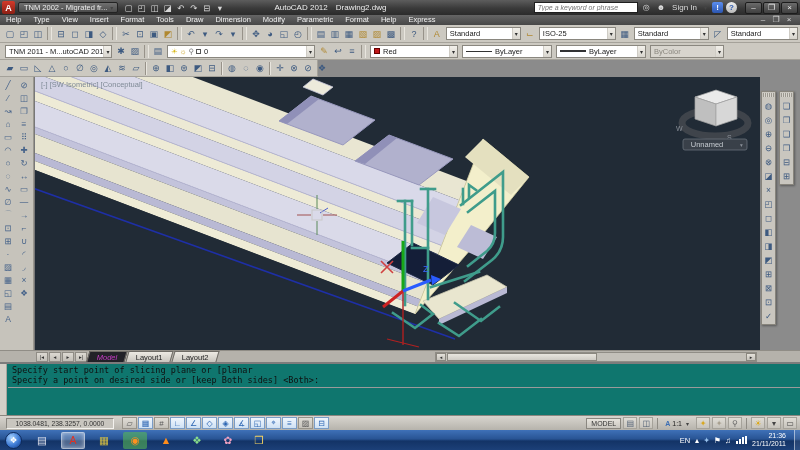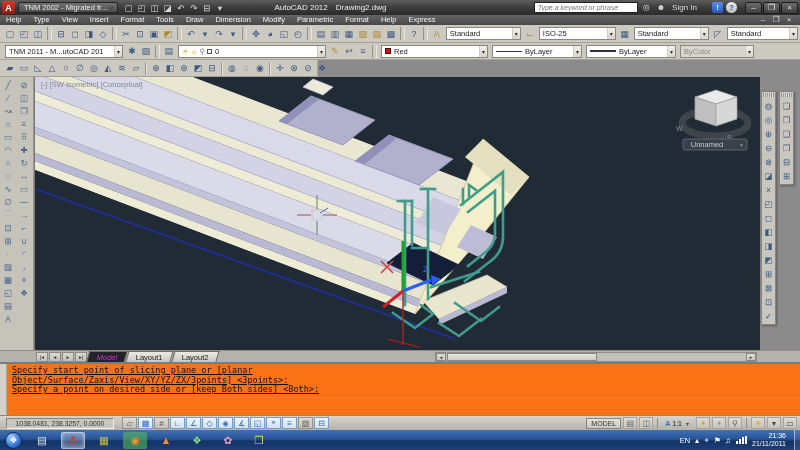--- a/index.html
+++ b/index.html
@@ -85,22 +85,22 @@
   .tab>span{transform:skewX(16deg);font-size:7.5px;color:#222;}
   .tab.active{background:#222228;}
   .tab.active>span{color:#c43cc4;font-style:italic;}
   .hscroll{position:absolute;left:435px;top:1px;width:322px;height:10px;background:#c3c0b9;
     border:1px solid #908d86;display:flex;align-items:center;}
   .harrow{width:10px;height:8px;background:linear-gradient(#e4e1da,#c6c3bc);border:1px solid #8a877f;
     font-size:5px;display:flex;align-items:center;justify-content:center;color:#333;}
   .hthumb{width:150px;height:8px;background:linear-gradient(#e8e5de,#cfccc5);border:1px solid #8a877f;margin-left:1px;}
 
   
-  #cmd{height:53px;background:#f97316;border-top:2px solid #7c7c7c;position:relative;
-    font-family:"DejaVu Sans Mono",monospace;font-size:8.5px;color:#101010;text-decoration:underline;}
+  #cmd{height:53px;background:#0f766e;border-top:2px solid #7c7c7c;position:relative;
+    font-family:"DejaVu Sans Mono",monospace;font-size:8.5px;color:#101010;}
   #cmd .gutter{position:absolute;left:0;top:0;bottom:0;width:7px;background:#d4d0c8;border-right:1px solid #a9a69e;}
   #cmd .lines{padding:2px 0 0 12px;line-height:9.6px;}
   #cmd .cmdsep{border-top:1px solid #9a9a9a;margin:2px 0 1px 8px;}
   #cmd .prompt{padding-left:12px;line-height:10px;}
 
   
   #status{height:15px;background:linear-gradient(#d8d5cf,#b6b3ac);border-top:1px solid #8a8780;
     display:flex;align-items:center;color:#222;}
   .coords{width:108px;height:11px;border:1px solid;border-color:#8a8780 #f4f2ee #f4f2ee #8a8780;
     background:#c9c6bf;text-align:center;line-height:10px;font-size:6.8px;color:#333;margin:0 8px 0 6px;}
@@ -247,41 +247,41 @@
       <span class="fcaret">▾</span>
   </div>
   <span class="tbtn">◸</span>
   <div class="field" style="width:76px">
     <span>Standard</span>
       <span class="fcaret">▾</span>
   </div>
 </div>
 
 <div id="tbrow2" class="tbrow">
-  <div class="field" style="width:118px">
+  <div class="field" style="width:107px">
     <span>TNM 2011 - M...utoCAD 201</span>
       <span class="fcaret">▾</span>
   </div>
   <span class="tbtn">✱</span>
   <span class="tbtn">▨</span>
   <span class="tsep"></span>
   <span class="tbtn">▤</span>
   <div class="field" style="width:148px">
     <span class="mini-ico" style="color:#d8b818">☀</span>
     <span class="mini-ico" style="color:#c8a020">☼</span>
     <span class="mini-ico" style="color:#777">⚲</span>
     <span class="mini-swatch"></span>
     <span>0</span>
     <span class="fcaret">▾</span>
   </div>
   <span class="tbtn warm">✎</span>
   <span class="tbtn">↩</span>
   <span class="tbtn">≡</span>
   <span class="tsep"></span>
-  <div class="field" style="width:107px">
+  <div class="field" style="width:88px">
     <span class="swatch-red"></span>
     <span>Red</span>
     <span class="fcaret">▾</span>
   </div>
   <div class="field" style="width:90px">
     <span class="ltline"></span>
     <span>ByLayer</span>
     <span class="fcaret">▾</span>
   </div>
   <div class="field" style="width:90px">
@@ -516,21 +516,20 @@
     <span class="harrow">◂</span>
     <span class="hthumb"></span>
     <span class="harrow" style="margin-left:auto">▸</span>
   </div>
 </div>
 
 <div id="cmd">
   <div class="gutter"></div>
   <div class="lines">
     <div>Specify start point of slicing plane or [planar</div>
-    <div>Object/Surface/Zaxis/View/XY/YZ/ZX/3points] &lt;3points&gt;:</div>
     <div>Specify a point on desired side or [keep Both sides] &lt;Both&gt;:</div>
   </div>
   <div class="cmdsep"></div>
 </div>
 
 <div id="status">
   <div class="coords">1038.0481, 238.3257, 0.0000</div>
   <div id="toggles">
       <span>▱</span>
       <span class="active">▦</span>

